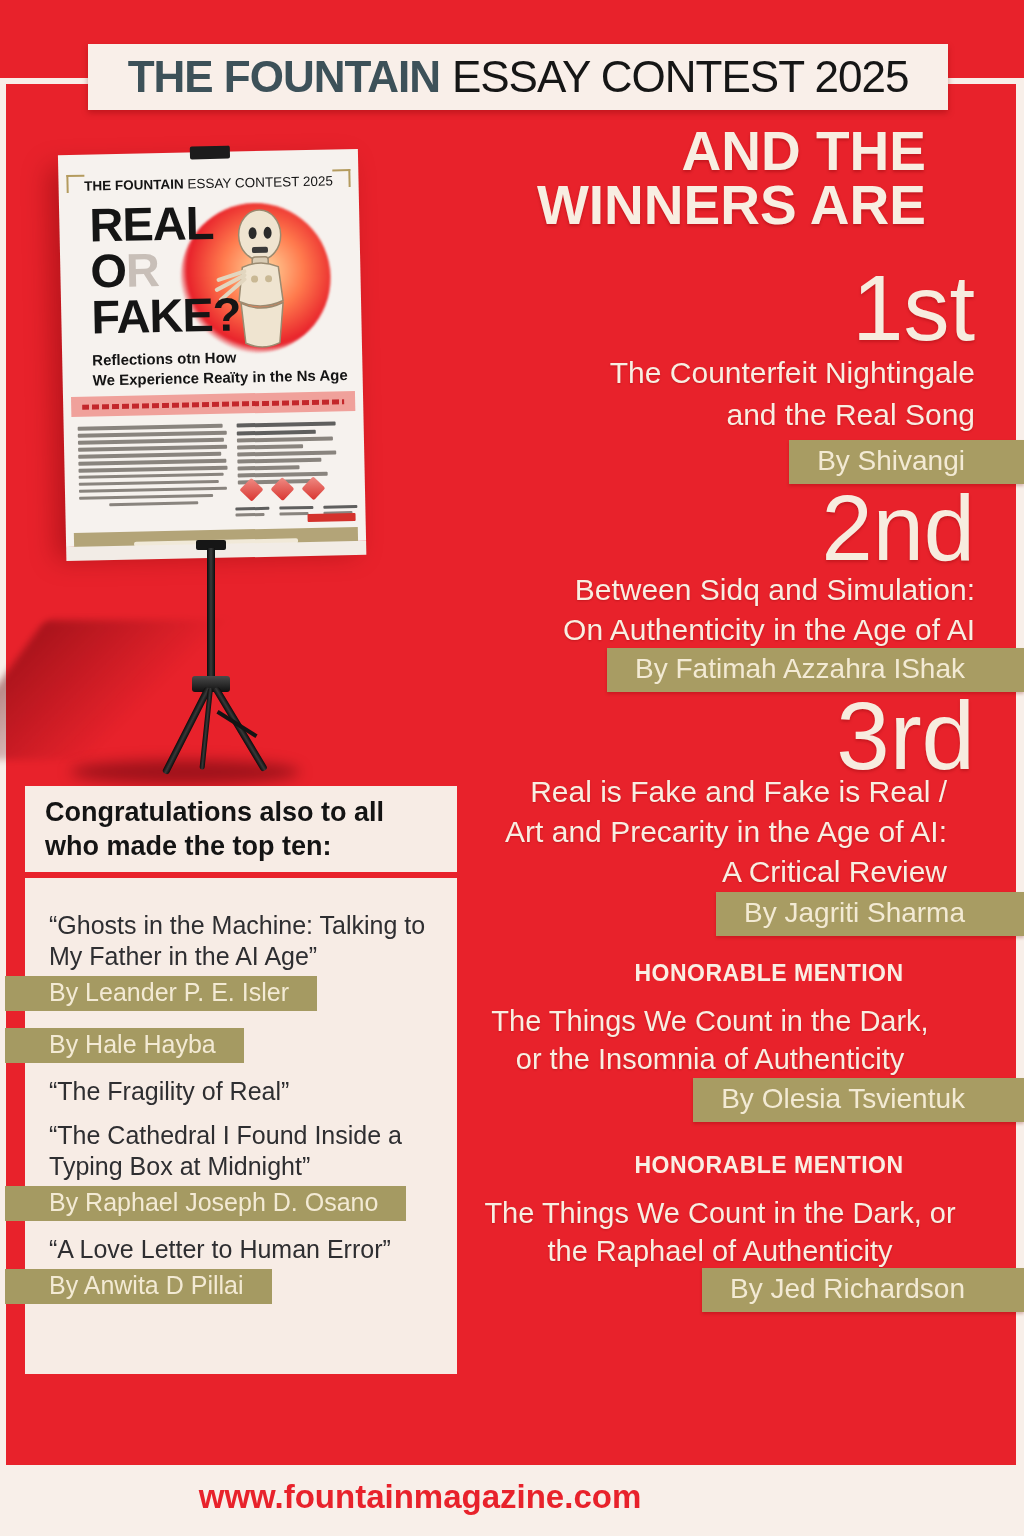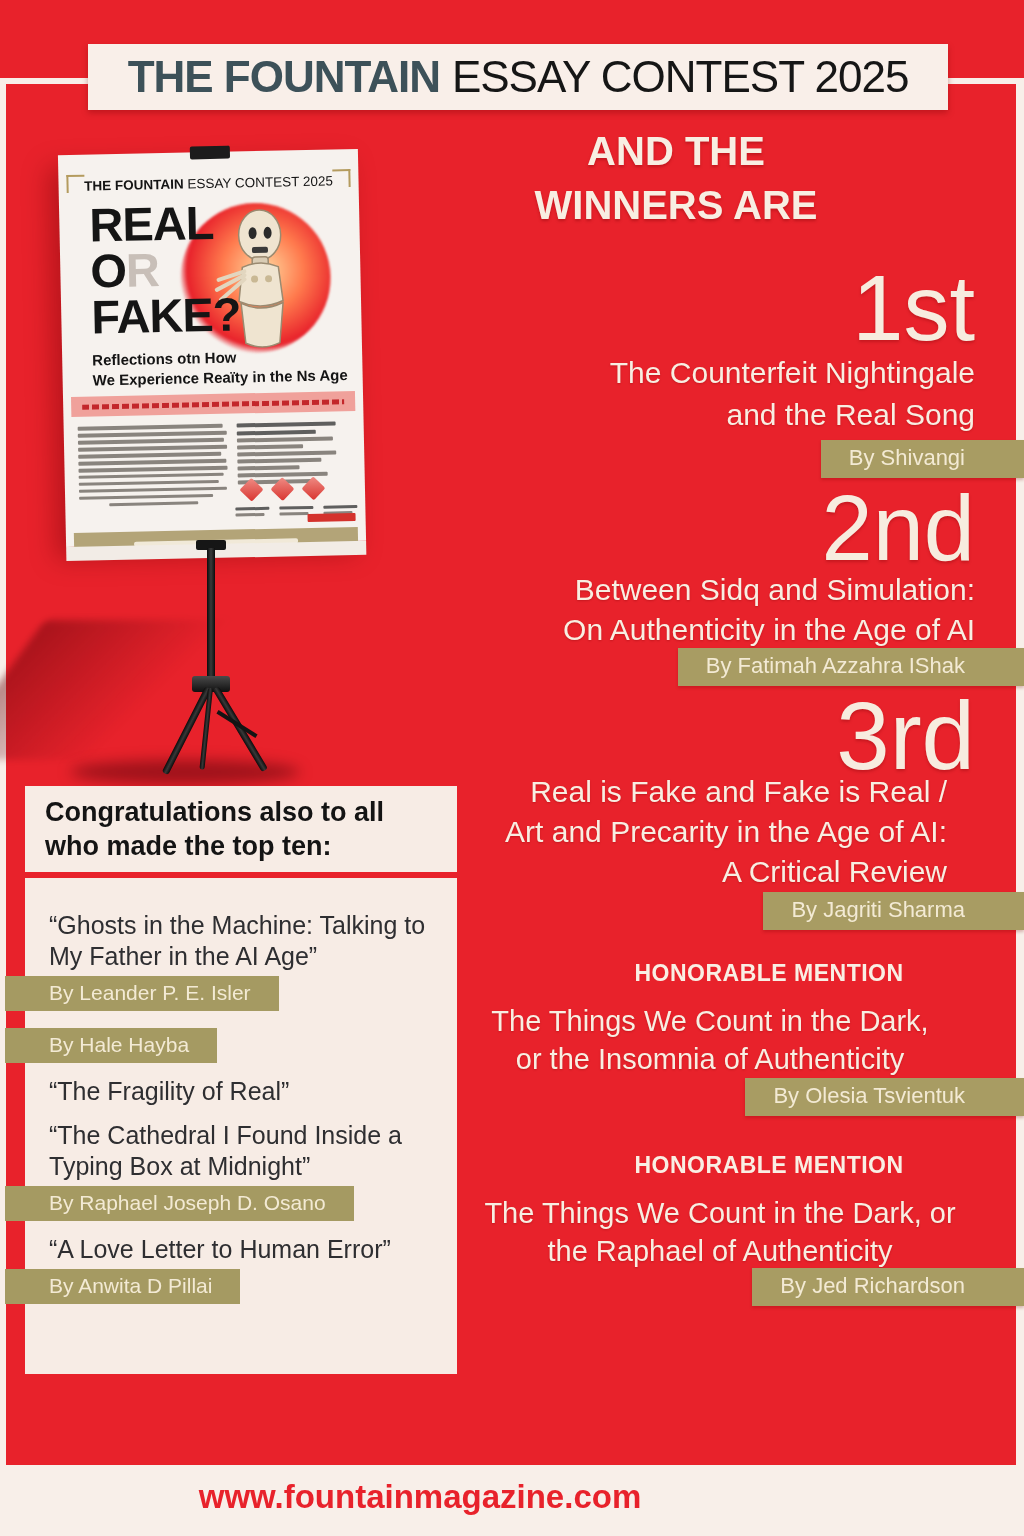--- a/index.html
+++ b/index.html
@@ -12,42 +12,42 @@
   .red-main{top:84px;left:6px;width:1010px;height:1381px;background:#e8222b;}
 
   
   .banner{top:44px;left:88px;width:860px;height:66px;background:#f9efe9;
           display:flex;align-items:center;justify-content:center;gap:12px;
           box-shadow:0 3px 6px rgba(120,0,5,.35);}
   .banner .brand{font-size:44px;font-weight:800;letter-spacing:-1px;color:#3d5159;}
   .banner .rest{font-size:44px;font-weight:400;letter-spacing:-1px;color:#161616;}
 
   
-  .headline{top:124px;left:426px;width:500px;text-align:center;color:#f8eee2;
-            font-size:40px;font-weight:800;line-height:54px;letter-spacing:0px;
+  .headline{top:124px;left:426px;width:500px;text-align:right;color:#f8eee2;
+            font-size:55px;font-weight:800;line-height:54px;letter-spacing:0px;
             text-shadow:0 2px 3px rgba(120,0,5,.35);}
 
   
   .rank{color:#f7ecdf;font-weight:400;text-align:right;right:49px;line-height:1;
         text-shadow:0 2px 3px rgba(120,0,5,.3);}
   .wtitle{color:#f8eee2;text-align:right;right:49px;font-size:30px;line-height:42px;font-weight:400;
           text-shadow:0 1px 2px rgba(120,0,5,.3);}
-  .gbanner{right:0;background:#a89c63;color:#f3ead4;font-size:22px;
+  .gbanner{right:0;background:#a89c63;color:#f3ead4;font-size:28px;
            padding:5px 59px 7px 28px;white-space:nowrap;box-shadow:0 2px 3px rgba(120,0,5,.25);}
   .hm-label{color:#f9efe4;font-weight:800;font-size:23px;letter-spacing:.5px;text-align:center;}
   .hm-title{color:#f8eee2;font-size:29px;line-height:38px;text-align:center;font-weight:400;
             text-shadow:0 1px 2px rgba(120,0,5,.3);}
 
   
   .congrats{left:25px;top:786px;width:392px;background:#f7ece5;padding:9px 20px;height:68px;
             font-size:27px;font-weight:800;color:#141414;line-height:34px;}
   .toplist{left:25px;top:878px;width:384px;background:#f7ece5;padding:32px 24px;height:432px;}
   .litem{margin-bottom:13px;}
   .ltitle{font-size:25px;line-height:31px;color:#2e2e31;}
-  .lbanner{display:inline-block;background:#a59a62;color:#f3ead4;font-size:21px;line-height:25px;
+  .lbanner{display:inline-block;background:#a59a62;color:#f3ead4;font-size:25px;line-height:25px;
            margin-left:-44px;margin-top:4px;padding:4px 28px 6px 44px;white-space:nowrap;}
 
   
   .footer-url{left:0;top:1478px;width:840px;text-align:center;color:#e8222b;
               font-size:33px;font-weight:700;}
 
   
   .posterwrap{left:62px;top:152px;width:300px;height:392px;transform:rotate(-1.2deg);}
   .posterboard{position:absolute;inset:0;background:#f6f2ee;box-shadow:-10px 12px 26px rgba(110,0,5,.4);}
   .clip{position:absolute;left:132px;top:-6px;width:40px;height:13px;background:#1c1c1c;border-radius:2px;}

